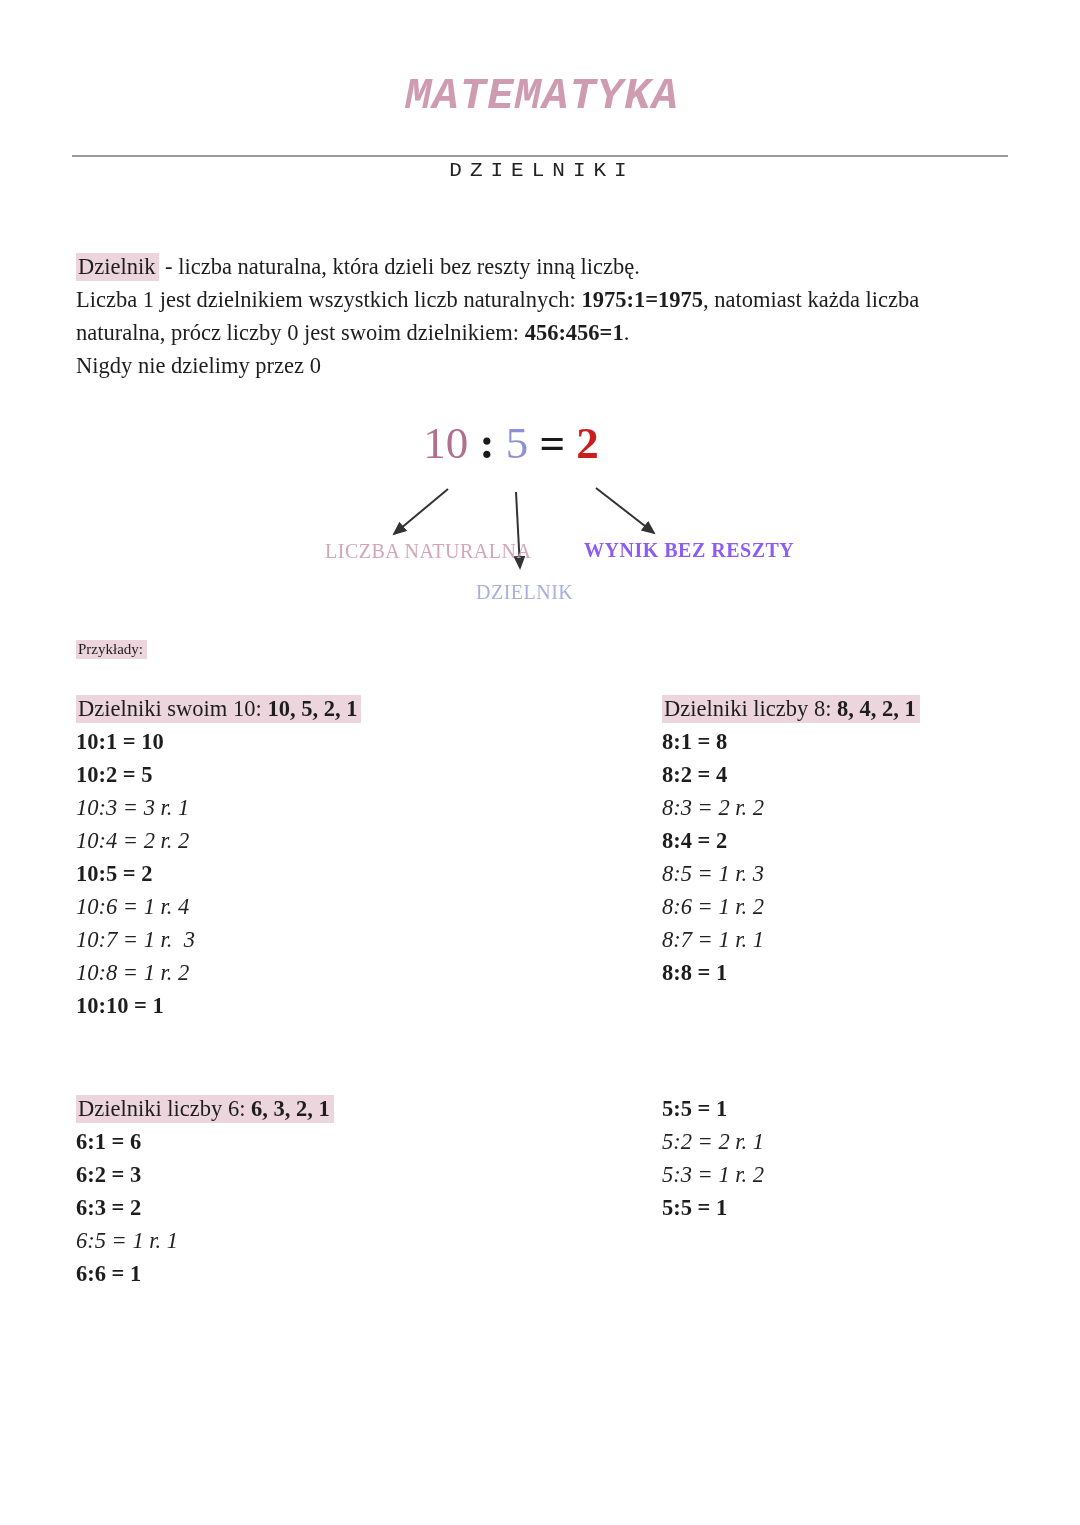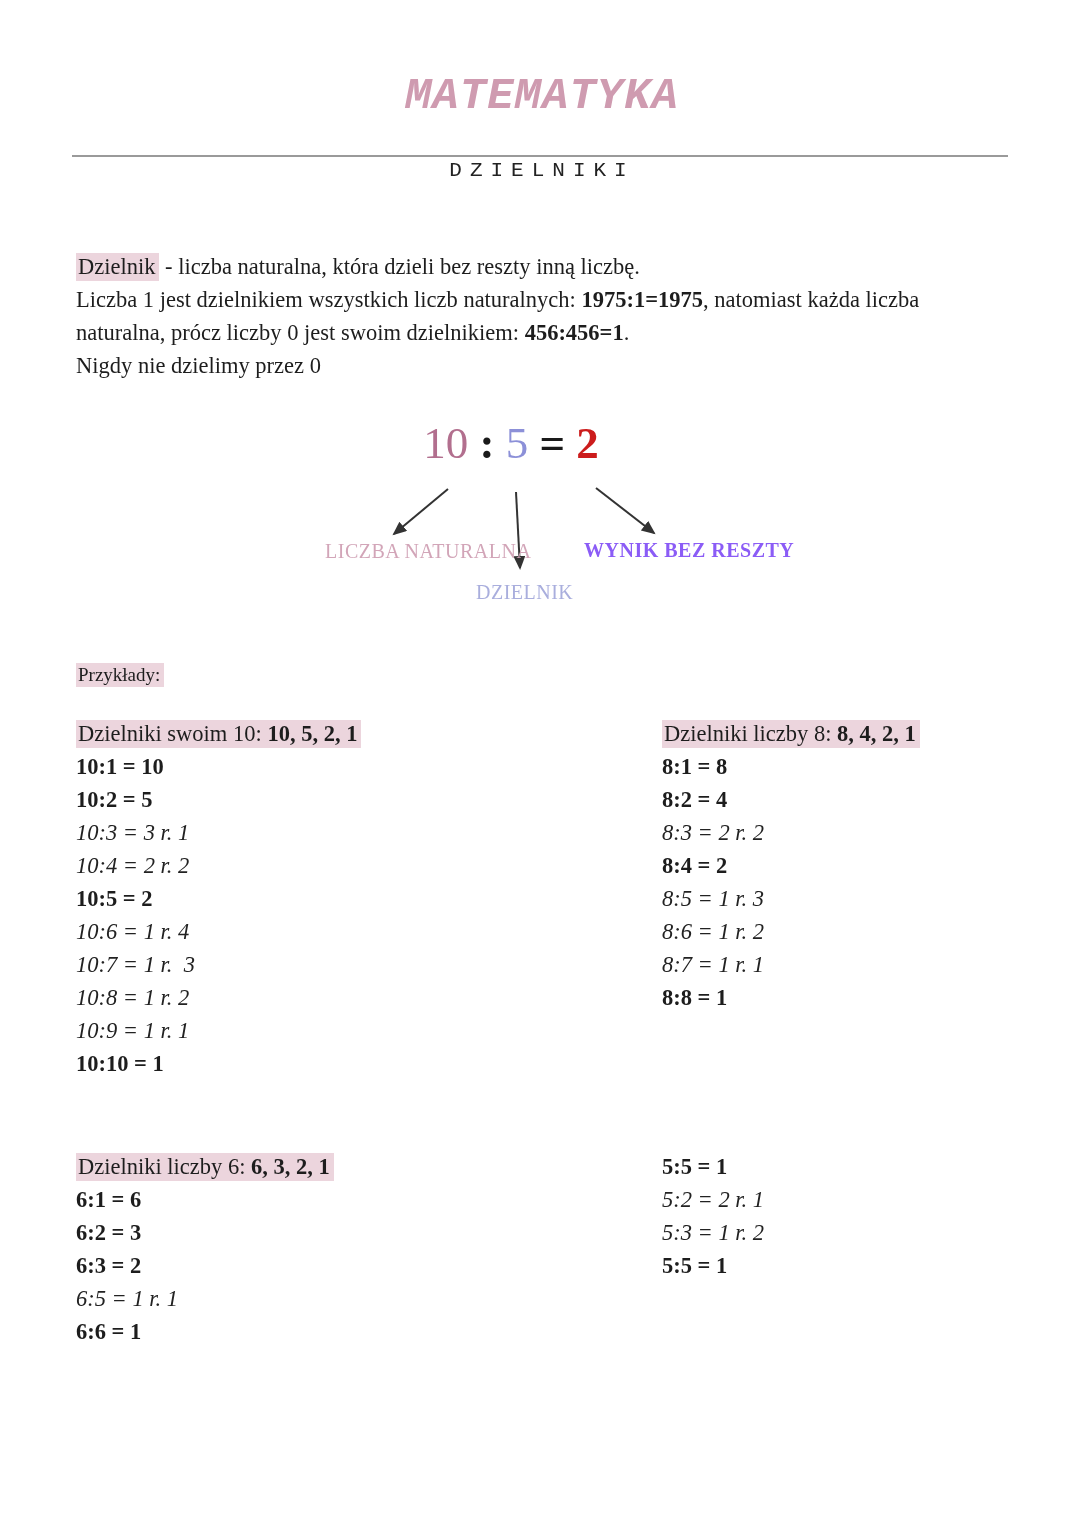--- a/index.html
+++ b/index.html
@@ -38,21 +38,21 @@
   .eq .op{color:#1a1a1a;font-weight:700;}
   .eq .divisor{color:#8c90d8;}
   .eq .quotient{color:#cc1c1c;font-weight:600;}
   .diag-label{position:absolute;font-size:20px;letter-spacing:0.5px;white-space:nowrap;}
   .lbl-liczba{left:221px;top:122px;color:#d2a5b8;margin-left:28px;}
   .lbl-dzielnik{left:400px;top:163px;color:#a9aedd;}
   .lbl-wynik{left:508px;top:121px;color:#8b5cf6;font-weight:700;}
   .arrows{position:absolute;left:0;top:0;width:932px;height:215px;}
 
   
-  .przyklady{margin-top:25px;font-size:19px;line-height:33px;}
+  .przyklady{font-size:15px;line-height:33px;}
   .sections{display:grid;grid-template-columns:586px auto;margin-top:26px;}
   .sections.second{margin-top:70px;}
   .sec-title{font-size:22.5px;line-height:33px;}
   .calc-row{font-size:22.5px;line-height:33px;white-space:pre;font-weight:400;}
   .calc-row[data-style="bold"]{font-weight:700;}
   .calc-row[data-style="italic"]{font-style:italic;color:#222;}
 </style>
 </head>
 <body>
 
@@ -97,21 +97,20 @@
     <div class="section">
       <div class="sec-title"><span class="hl"><span>Dzielniki swoim 10: </span><b>10, 5, 2, 1</b></span></div>
       <div class="calc-row" data-style="bold">10:1 = 10</div>
       <div class="calc-row" data-style="bold">10:2 = 5</div>
       <div class="calc-row" data-style="italic">10:3 = 3 r. 1</div>
       <div class="calc-row" data-style="italic">10:4 = 2 r. 2</div>
       <div class="calc-row" data-style="bold">10:5 = 2</div>
       <div class="calc-row" data-style="italic">10:6 = 1 r. 4</div>
       <div class="calc-row" data-style="italic">10:7 = 1 r.  3</div>
       <div class="calc-row" data-style="italic">10:8 = 1 r. 2</div>
-      <div class="calc-row" data-style="italic">10:9 = 1 r. 1</div>
       <div class="calc-row" data-style="bold">10:10 = 1</div>
     </div>
 
     <div class="section">
       <div class="sec-title"><span class="hl"><span>Dzielniki liczby 8: </span><b>8, 4, 2, 1</b></span></div>
       <div class="calc-row" data-style="bold">8:1 = 8</div>
       <div class="calc-row" data-style="bold">8:2 = 4</div>
       <div class="calc-row" data-style="italic">8:3 = 2 r. 2</div>
       <div class="calc-row" data-style="bold">8:4 = 2</div>
       <div class="calc-row" data-style="italic">8:5 = 1 r. 3</div>

